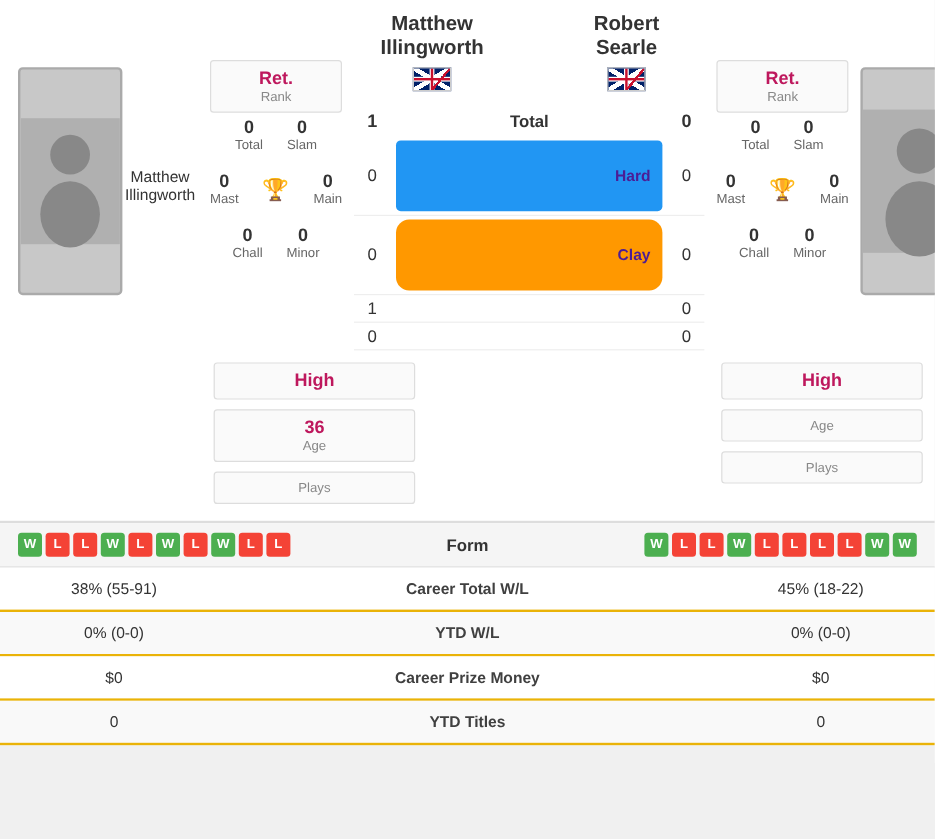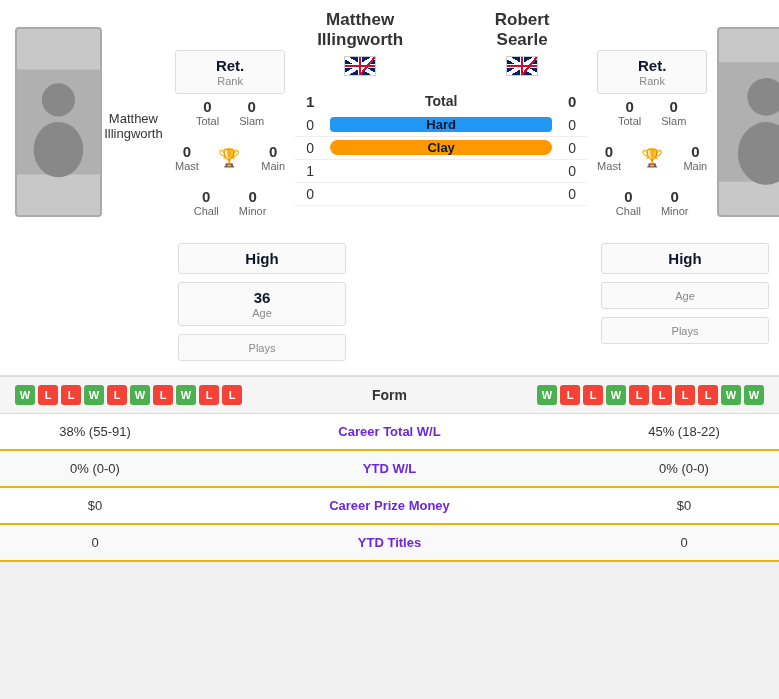--- a/index.html
+++ b/index.html
@@ -159,25 +159,25 @@
 
     .surface-score {
       width: 30px;
       text-align: center;
       font-size: 14px;
       color: #333;
     }
 
     .surface-btn {
       flex: 1;
-      text-align: center;
-      color: #0f172a;
+      text-align: right;
+      color: #4c1d95;
       font-weight: bold;
       font-size: 13px;
-      padding: 0 10px;
+      padding: 22px 10px;
       border-radius: 4px;
       margin: 0 5px;
     }
 
     .btn-blue { background: #2196F3; }
     .btn-orange { background: #FF9800; border-radius: 11px; }
     .btn-teal { background: #00BCD4; }
     .btn-green { background: #4CAF50; }
 
     .total-row {
@@ -205,21 +205,21 @@
       border-radius: 3px;
       text-align: center;
       padding: 6px 4px;
       margin-bottom: 4px;
       background: #fafafa;
     }
 
     .stat-box-value {
       font-size: 15px;
       font-weight: bold;
-      color: #0f172a;
+      color: #be185d;
     }
 
     .stat-box-label {
       font-size: 11px;
       color: #888;
       margin-top: 1px;
     }
 
     
     .bottom-section {
@@ -274,21 +274,21 @@
       background: #f9f9f9;
     }
 
     .stats-table-row:nth-child(even) {
       background: #fff;
     }
 
     .stats-label {
       font-size: 13px;
       font-weight: bold;
-      color: #6d28d9;
+      color: #404040;
       text-align: center;
       min-width: 180px;
     }
 
     .stats-value {
       font-size: 13px;
       color: #333;
       min-width: 160px;
       text-align: center;
     }

